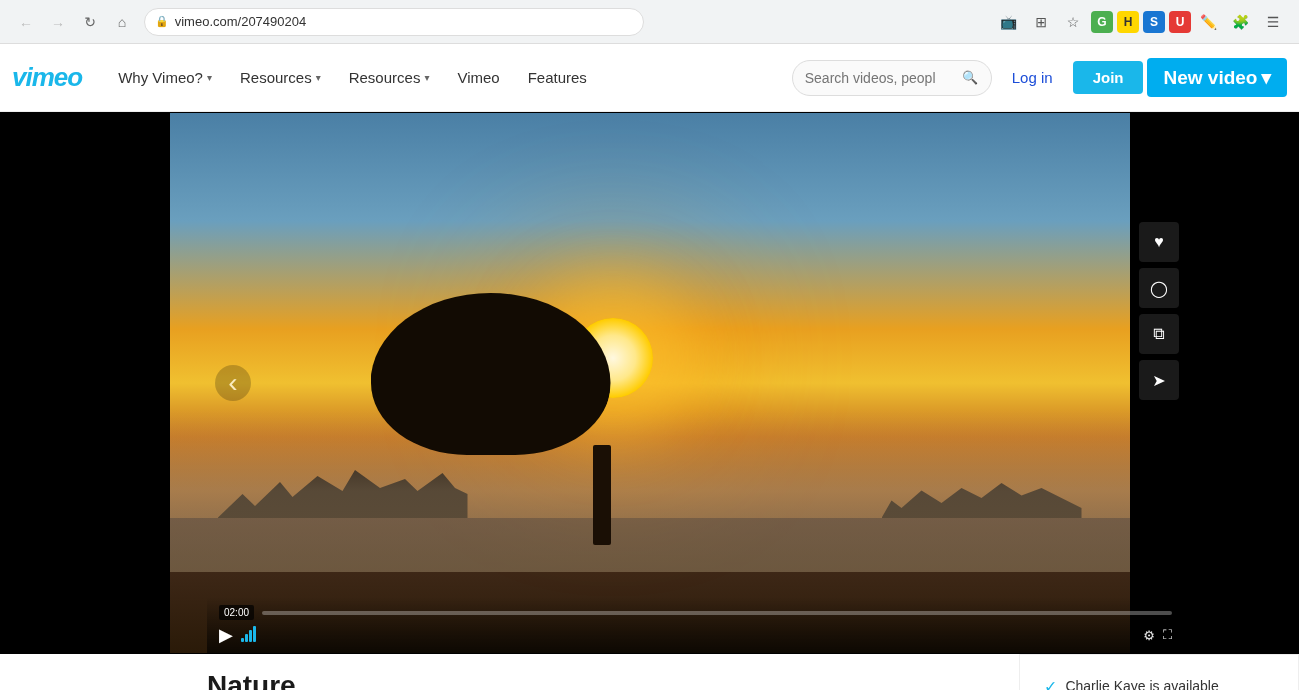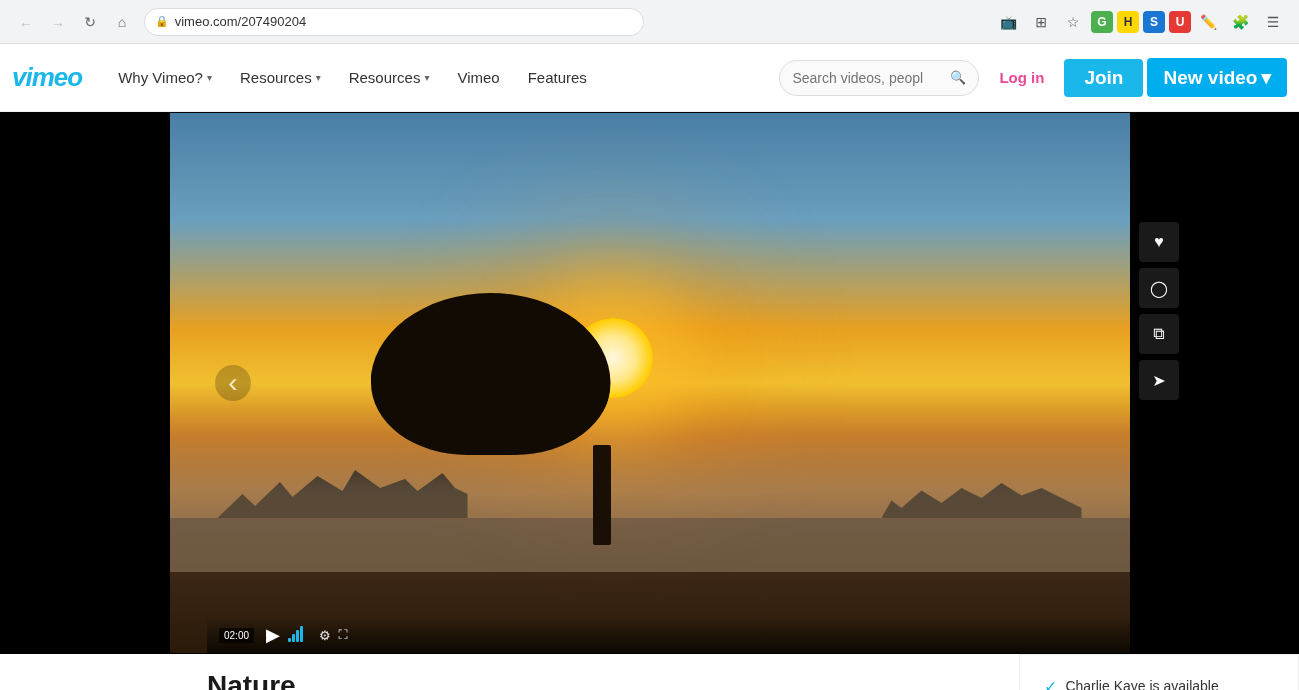--- a/index.html
+++ b/index.html
@@ -56,25 +56,25 @@
     .header-right { margin-left: auto; display: flex; align-items: center; gap: 4px; }
     .search-bar {
       width: 200px; height: 36px; border-radius: 20px; border: 1px solid #ddd;
       display: flex; align-items: center; padding: 0 12px; gap: 6px; background: #fafafa;
     }
     .search-bar input {
       border: none; background: transparent; outline: none; font-size: 14px; color: #333; width: 100%;
     }
     .search-bar .search-icon { color: #999; font-size: 13px; }
     .btn-login {
-      padding: 8px 16px; font-size: 15px; color: #ec4899; background: transparent;
-      border: none; cursor: pointer; font-weight: 700;
+      padding: 8px 16px; font-size: 15px; color: #1d4ed8; background: transparent;
+      border: none; cursor: pointer; font-weight: 400;
     }
     .btn-join {
-      padding: 8px 20px; font-size: 19px; color: #fff; background: #1ab7ea;
+      padding: 8px 20px; font-size: 15px; color: #fff; background: #1ab7ea;
       border: none; border-radius: 4px; cursor: pointer; font-weight: 600;
     }
     .btn-new-video {
       padding: 8px 16px; font-size: 19px; color: #fff; background: #00adef;
       border: none; border-radius: 4px; cursor: pointer; font-weight: 600;
       display: flex; align-items: center; gap: 4px;
     }
 
     
     .video-container {
@@ -148,21 +148,21 @@
     .action-btn {
       width: 40px; height: 40px; background: #1a1a1a; border-radius: 4px;
       display: flex; align-items: center; justify-content: center; cursor: pointer;
       color: #fff; font-size: 16px; border: none;
     }
 
     
     .video-controls {
       position: absolute; bottom: 0; left: 207px; right: 115px;
       background: linear-gradient(transparent, rgba(0,0,0,0.7));
-      padding: 8px 12px; display: flex; flex-direction: row; gap: 4px;
+      padding: 8px 12px; display: flex; flex-direction: column; gap: 4px;
     }
     .progress-bar-container { display: flex; align-items: center; gap: 8px; }
     .time-badge {
       background: rgba(0,0,0,0.7); color: #fff; font-size: 10px;
       padding: 2px 5px; border-radius: 2px;
     }
     .progress-bar {
       flex: 1; height: 4px; background: rgba(255,255,255,0.3); border-radius: 2px; position: relative;
     }
     .progress-fill {

